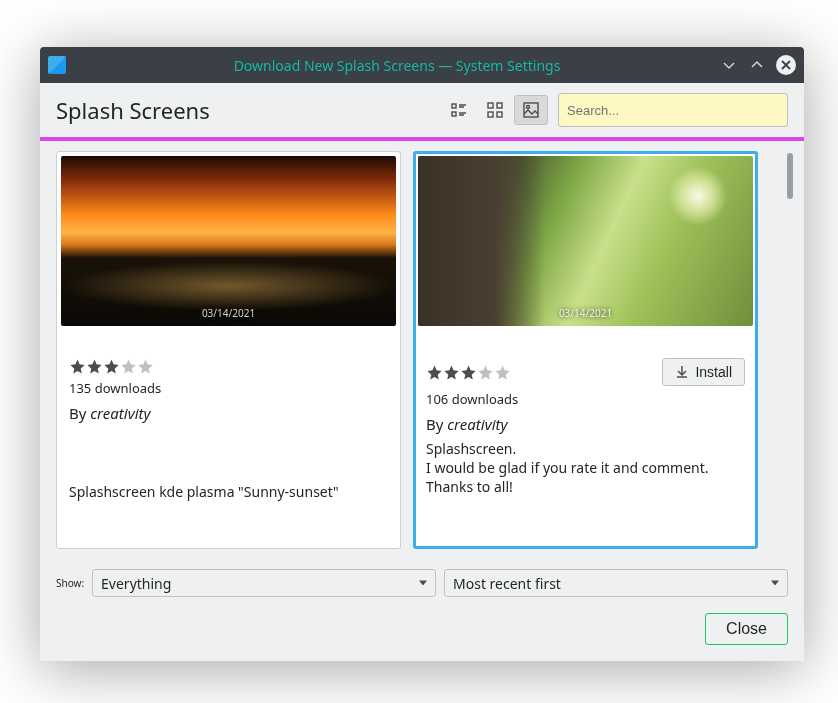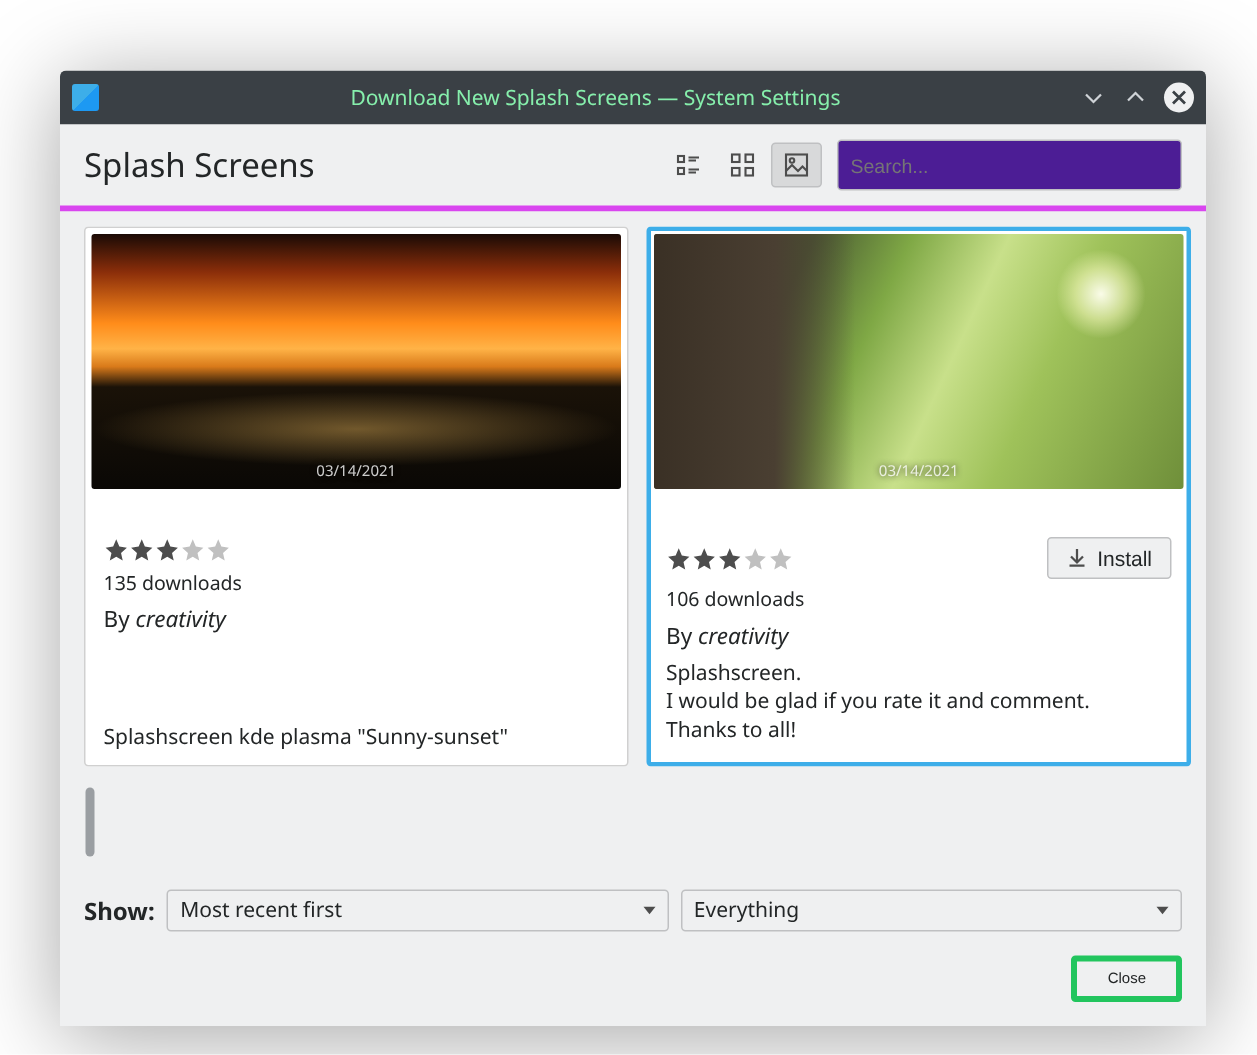--- a/index.html
+++ b/index.html
@@ -1,32 +1,32 @@
 <!DOCTYPE html>
 <html><head>
 <meta charset="utf-8">
 <style>
 * { box-sizing: border-box; margin: 0; padding: 0; }
 body { font-family: "Noto Sans", "Segoe UI", sans-serif; background: transparent; width: 838px; height: 703px; position: relative; }
 .shadow-wrap { filter: drop-shadow(0 8px 30px rgba(0,0,0,0.35)); }
 .window { position: absolute; top: 47px; left: 40px; width: 764px; background: #eff0f1; border-radius: 4px 4px 0 0; overflow: hidden; }
 .titlebar { background: #3a4045; height: 36px; display: flex; align-items: center; padding: 0 8px; color: #eff0f1; }
 .titlebar-icon { width: 18px; height: 18px; background: linear-gradient(135deg,#3daee9 0%,#3daee9 50%,#1d99f3 50%,#1d99f3 100%); border-radius:2px; margin-right:8px; }
-.titlebar-title { flex:1; text-align:center; font-size:14px; color:#86efac; }
+.titlebar-title { flex:1; text-align:center; font-size:14px; color:#14b8a6; }
 .titlebar-controls { display:flex; gap:10px; align-items:center; }
 .tb-btn { width:18px; height:18px; display:flex; align-items:center; justify-content:center; color:#cfd3d7; cursor:pointer; }
 .tb-close { width:20px; height:20px; border-radius:50%; background:#eff0f1; color:#3a4045; display:flex; align-items:center; justify-content:center; font-weight:bold; font-size:13px; cursor:pointer; }
 .header { display:flex; align-items:center; padding:10px 16px; border-bottom:4px solid #d946ef; background:#eff0f1;}
 .header h1 { font-size:22px; font-weight:400; color:#232627; flex:1;}
 .view-btns { display:flex; gap:2px; margin-right:10px;}
 .view-btn { width:34px; height:30px; display:flex; align-items:center; justify-content:center; border:1px solid transparent; border-radius:3px; cursor:pointer; color:#4d4d4d;}
 .view-btn.active { background:#d8d9da; border-color:#bfc0c2;}
-.search { flex:0 0 230px; height:30px; border:1px solid #bfc0c2; border-radius:3px; padding:16px 8px; font-size:13px; color:#888; background:#4c1d95;}
+.search { flex:0 0 230px; height:30px; border:1px solid #bfc0c2; border-radius:3px; padding:16px 8px; font-size:13px; color:#888; background:#fef9c3;}
 .content { padding:10px 10px 10px 16px; background:#eff0f1; }
-.grid-area { display:flex; gap:12px;flex-direction:column; }
+.grid-area { display:flex; gap:28px; }
 .card { background:#fff; border:1px solid #d0d0d0; border-radius:3px; flex:1; padding:4px 4px 8px 4px; position:relative;}
 .card.selected { border:3px solid #3daee9; padding:2px 2px 6px 2px;}
 .thumb { width:100%; height:170px; border-radius:2px; position:relative; overflow:hidden;}
 .thumb1 { background: linear-gradient(to bottom, #1a0a05 0%, #8b2e0a 15%, #ff8c1a 35%, #ffb347 45%, #d97a1a 52%, #1a1208 60%, #0a0805 100%);}
 .thumb1::after { content:""; position:absolute; bottom:15px; left:0; right:0; height:50px; background: radial-gradient(ellipse at center, rgba(255,200,100,0.4) 0%, transparent 70%);}
 .thumb2 { background: linear-gradient(115deg, #3a4a2a 0%, #4a5a32 25%, #7fa845 40%, #c8e08a 55%, #9fc25a 70%, #6f8f3a 100%);}
 .thumb2::before { content:""; position:absolute; top:10px; right:25px; width:60px; height:60px; background: radial-gradient(circle, rgba(255,255,240,0.95) 0%, rgba(255,255,200,0.5) 40%, transparent 70%); border-radius:50%;}
 .thumb2::after { content:""; position:absolute; left:0; top:0; width:38%; height:100%; background: linear-gradient(to right, #3a3025 0%, #4a3f32 60%, transparent 100%);}
 .thumb-date { position:absolute; bottom:6px; left:50%; transform:translateX(-50%); color:rgba(255,255,255,0.8); font-size:10px; text-shadow:0 0 4px rgba(0,0,0,0.8);}
 .card-body { padding:6px 8px 0 8px;}
@@ -37,25 +37,25 @@
 .downloads { font-size:13px; color:#232627; margin-top:4px;}
 .card-title { font-size:17px; color:#232627; margin-top:6px; font-weight:400;}
 .author { font-size:15px; color:#232627; margin-top:6px;}
 .author .name { font-style:italic;}
 .desc { font-size:14px; color:#232627; margin-top:16px; line-height:1.35;}
 .card.selected .desc { margin-top:6px;}
 .install-btn { display:flex; align-items:center; gap:6px; background:#eff0f1; border:1px solid #bfc0c2; border-radius:3px; padding:5px 12px; font-size:14px; color:#232627; cursor:pointer;}
 .scrollbar { width:8px; background:transparent; display:flex; flex-direction:column; padding:2px 0;}
 .scroll-thumb { background:#9a9ea2; border-radius:4px; height:46px; width:6px; margin:0 auto;}
 .filters { display:flex; align-items:center; gap:8px; padding:10px 16px 2px 16px; background:#eff0f1;}
-.filters label { font-size:16px; color:#232627;font-weight:bold;}
+.filters label { font-size:10px; color:#232627;}
 .select { flex:1; height:28px; border:1px solid #bfc0c2; border-radius:3px; background:#eff0f1; padding:0 24px 0 8px; font-size:14px; color:#232627; position:relative; display:flex; align-items:center; cursor:pointer;}
 .select::after { content:""; position:absolute; right:8px; top:50%; width:0; height:0; border-left:4px solid transparent; border-right:4px solid transparent; border-top:5px solid #4d4d4d; transform:translateY(-50%);}
 .footer { display:flex; justify-content:flex-end; padding:14px 16px 16px 16px; background:#eff0f1;}
-.close-btn { background:#eff0f1; border:4px solid #22c55e; border-radius:3px; padding:6px 20px; font-size:10px; color:#232627; cursor:pointer;}
+.close-btn { background:#eff0f1; border:1px solid #22c55e; border-radius:3px; padding:6px 20px; font-size:16px; color:#232627; cursor:pointer;}
 .cards-wrap { height: 398px; overflow:hidden;}
 svg { display:block;}
 </style>
 </head>
 <body>
 
 <div class="shadow-wrap">
 <div class="window">
 
   <div class="titlebar">
@@ -187,24 +187,24 @@
     </div>
     <div class="scrollbar">
       <div class="scroll-thumb"></div>
     </div>
    </div>
   </div>
 
   <div class="filters">
     <label>Show:</label>
     <div class="select">
+          <span>Everything</span>
+        </div>
+    <div class="select">
           <span>Most recent first</span>
-        </div>
-    <div class="select">
-          <span>Everything</span>
         </div>
   </div>
 
   <div class="footer">
     <button class="close-btn">Close</button>
   </div>
 
 </div>
 </div>
 

